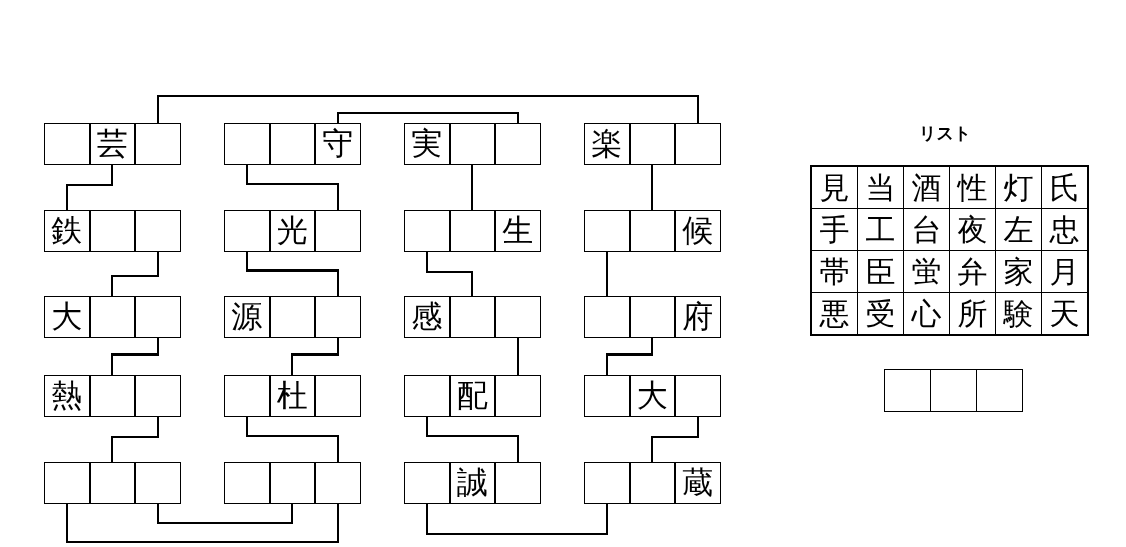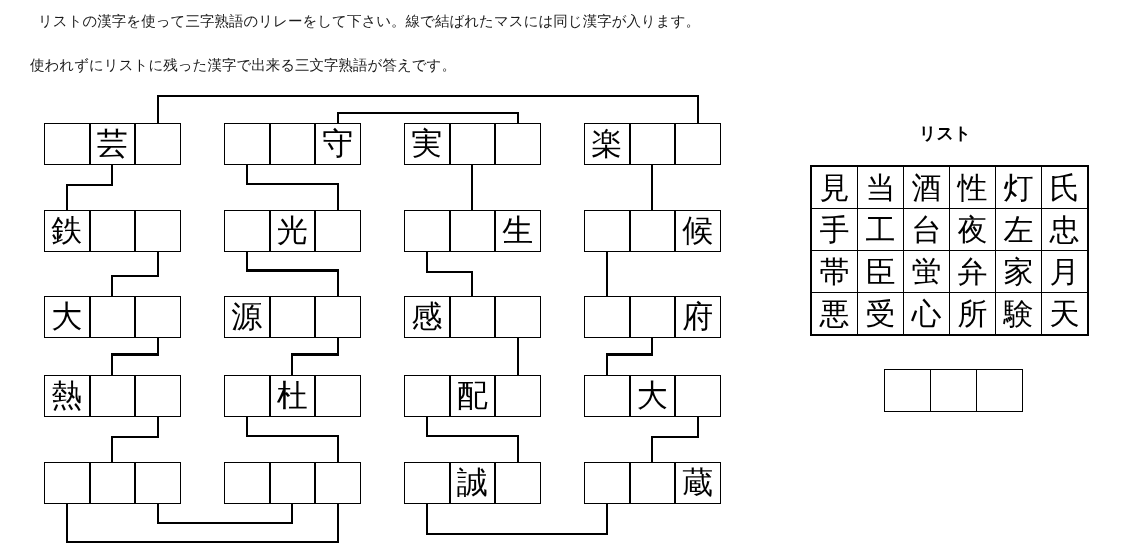--- a/index.html
+++ b/index.html
@@ -82,22 +82,20 @@
     text-align:center;vertical-align:middle;
     font-family:"DejaVu Sans","Liberation Sans",sans-serif;
   }
 </style>
 </head>
 <body>
 
 <div id="root">
 
   <div class="instructions">
-    <div class="instr-line">リストの漢字を使って三字熟語のリレーをして下さい。線で結ばれたマスには同じ漢字が入ります。</div>
-    <div class="instr-line second">使われずにリストに残った漢字で出来る三文字熟語が答えです。</div>
   </div>
 
   <div id="puzzle">
       <div class="cell" style="left: 44px; top: 123px; width: 45.5px; height: 42px;">
         <span></span>
       </div>
       <div class="cell" style="left: 89.5px; top: 123px; width: 45.5px; height: 42px;">
         <span>芸</span>
       </div>
       <div class="cell" style="left: 135px; top: 123px; width: 45.5px; height: 42px;">

